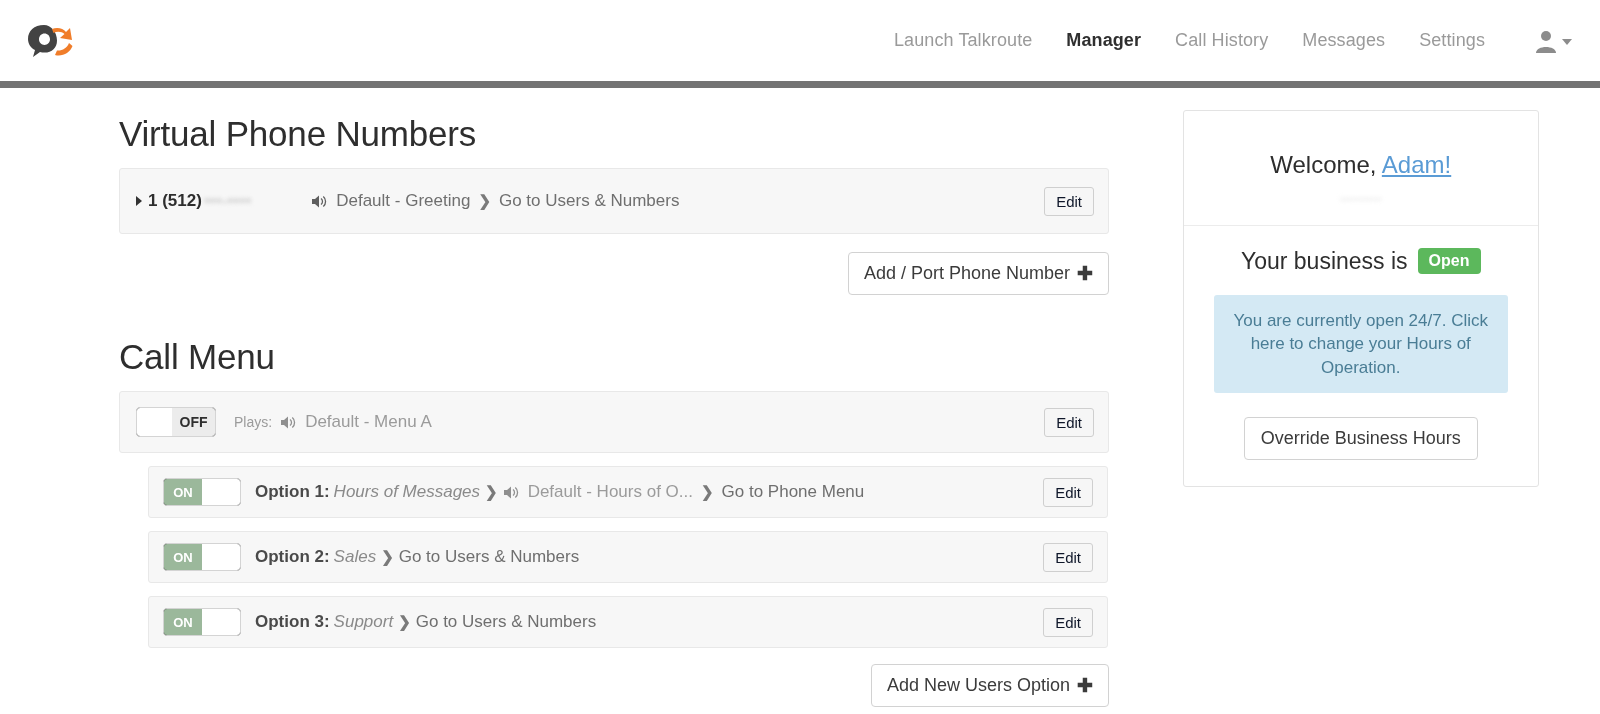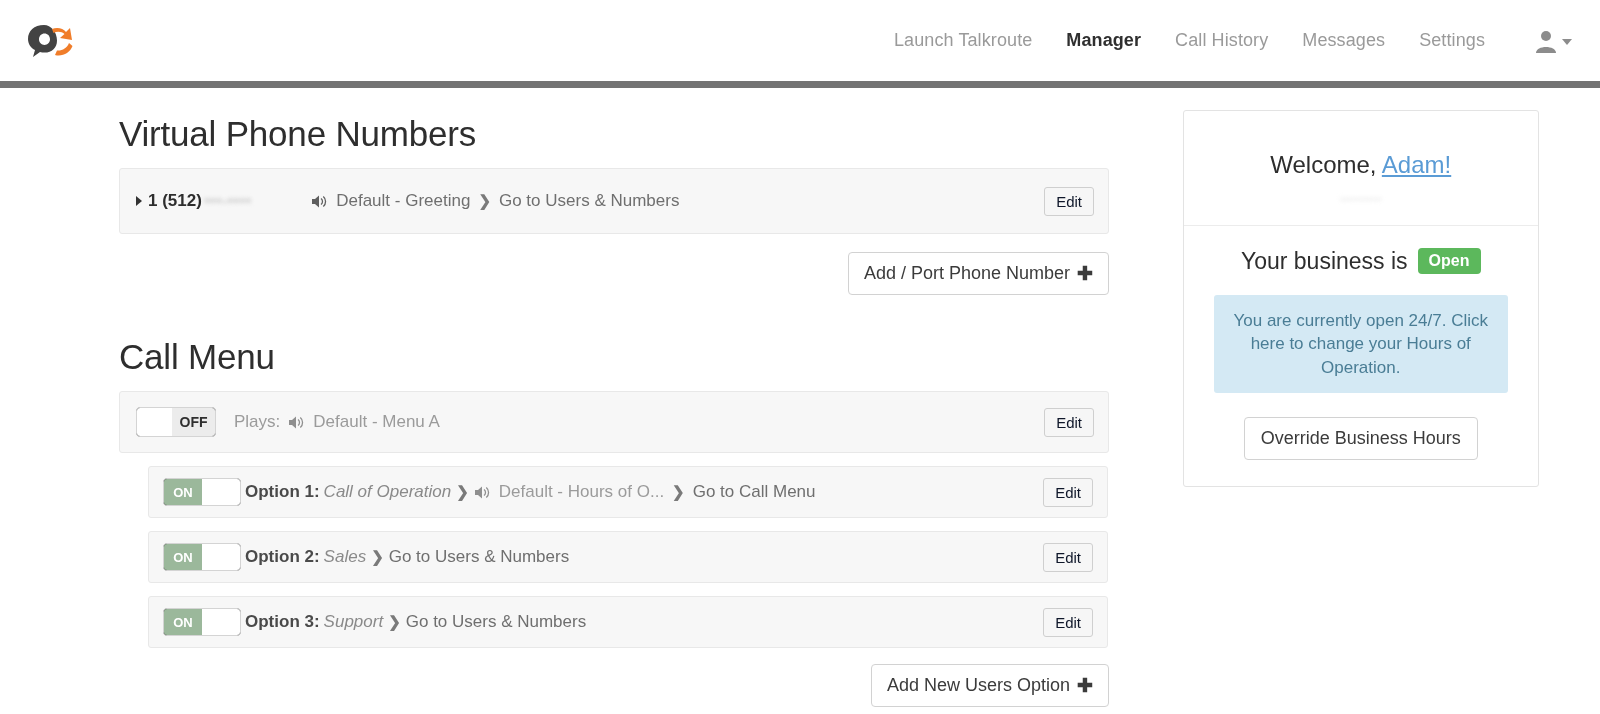--- a/index.html
+++ b/index.html
@@ -128,21 +128,21 @@
   .number-route { margin-left: 60px; }
   .chev {
     display: inline-block;
     font-size: 15px;
     color: #7a7a7a;
     margin: 0 5px;
     font-weight: bold;
   }
   .spk { display: inline-block; margin-right: 5px; vertical-align: -2px; }
 
-  .plays-label { font-size: 17px; color: #9b9b9b; margin-right: 8px; }
+  .plays-label { font-size: 14px; color: #9b9b9b; margin-right: 8px; }
   .opt-label { font-size: 17px; font-weight: bold; color: #4a4a4a; }
   .opt-name  { font-size: 17px; font-style: italic; color: #8a8a8a; margin-left: 4px; }
 
   
   .toggle {
     width: 80px; height: 30px;
     border: 1px solid #d4d4d4;
     border-radius: 4px;
     display: flex;
     overflow: hidden;
@@ -155,21 +155,21 @@
     font-weight: bold; font-size: 14px;
     display: flex; align-items: center; justify-content: center;
   }
   .toggle.on  { width: 78px; height: 28px; }
   .toggle.on .lbl {
     width: 50%; background: #9bb89b; color: #ffffff;
     font-weight: bold; font-size: 13px;
     display: flex; align-items: center; justify-content: center;
   }
   .toggle.on .knob { background: #fff; width: 50%; }
-  .toggle.option-tg { margin-right: 4px; }
+  .toggle.option-tg { margin-right: 14px; }
 
   
   .edit-btn {
     margin-left: auto;
     background: #f6f6f6;
     border: 1px solid #cfcfcf;
     border-radius: 3px;
     font-size: 15px;
     color: #0f172a;
     padding: 5px 11px;
@@ -325,31 +325,31 @@
     </div>
 
     <div class="option-spacer"></div>
 
     <div class="card option-row">
       <div class="toggle on option-tg">
         <div class="lbl">ON</div>
         <div class="knob"></div>
       </div>
       <span class="opt-label">Option 1:</span>
-      <span class="opt-name">Call of Operation</span>
+      <span class="opt-name">Hours of Messages</span>
       <span class="chev">❯</span>
       <span class="route-text">
         <svg class="spk" width="17" height="15" viewBox="0 0 17 15">
           <path d="M1 5 H4 L8 1.5 V13.5 L4 10 H1 Z" fill="#8f8f8f"></path>
           <path d="M10 4.5 C12 6 12 9 10 10.5" stroke="#8f8f8f" stroke-width="1.3" fill="none"></path>
           <path d="M12.3 2.5 C15.3 5 15.3 10 12.3 12.5" stroke="#8f8f8f" stroke-width="1.3" fill="none"></path>
         </svg>
         <span style="color:#9b9b9b;">Default - Hours of O...</span>
         <span class="chev">❯</span>
-        <span>Go to Call Menu</span>
+        <span>Go to Phone Menu</span>
       </span>
       <button class="edit-btn">Edit</button>
     </div>
 
     <div class="option-spacer"></div>
 
     <div class="card option-row">
       <div class="toggle on option-tg">
         <div class="lbl">ON</div>
         <div class="knob"></div>

